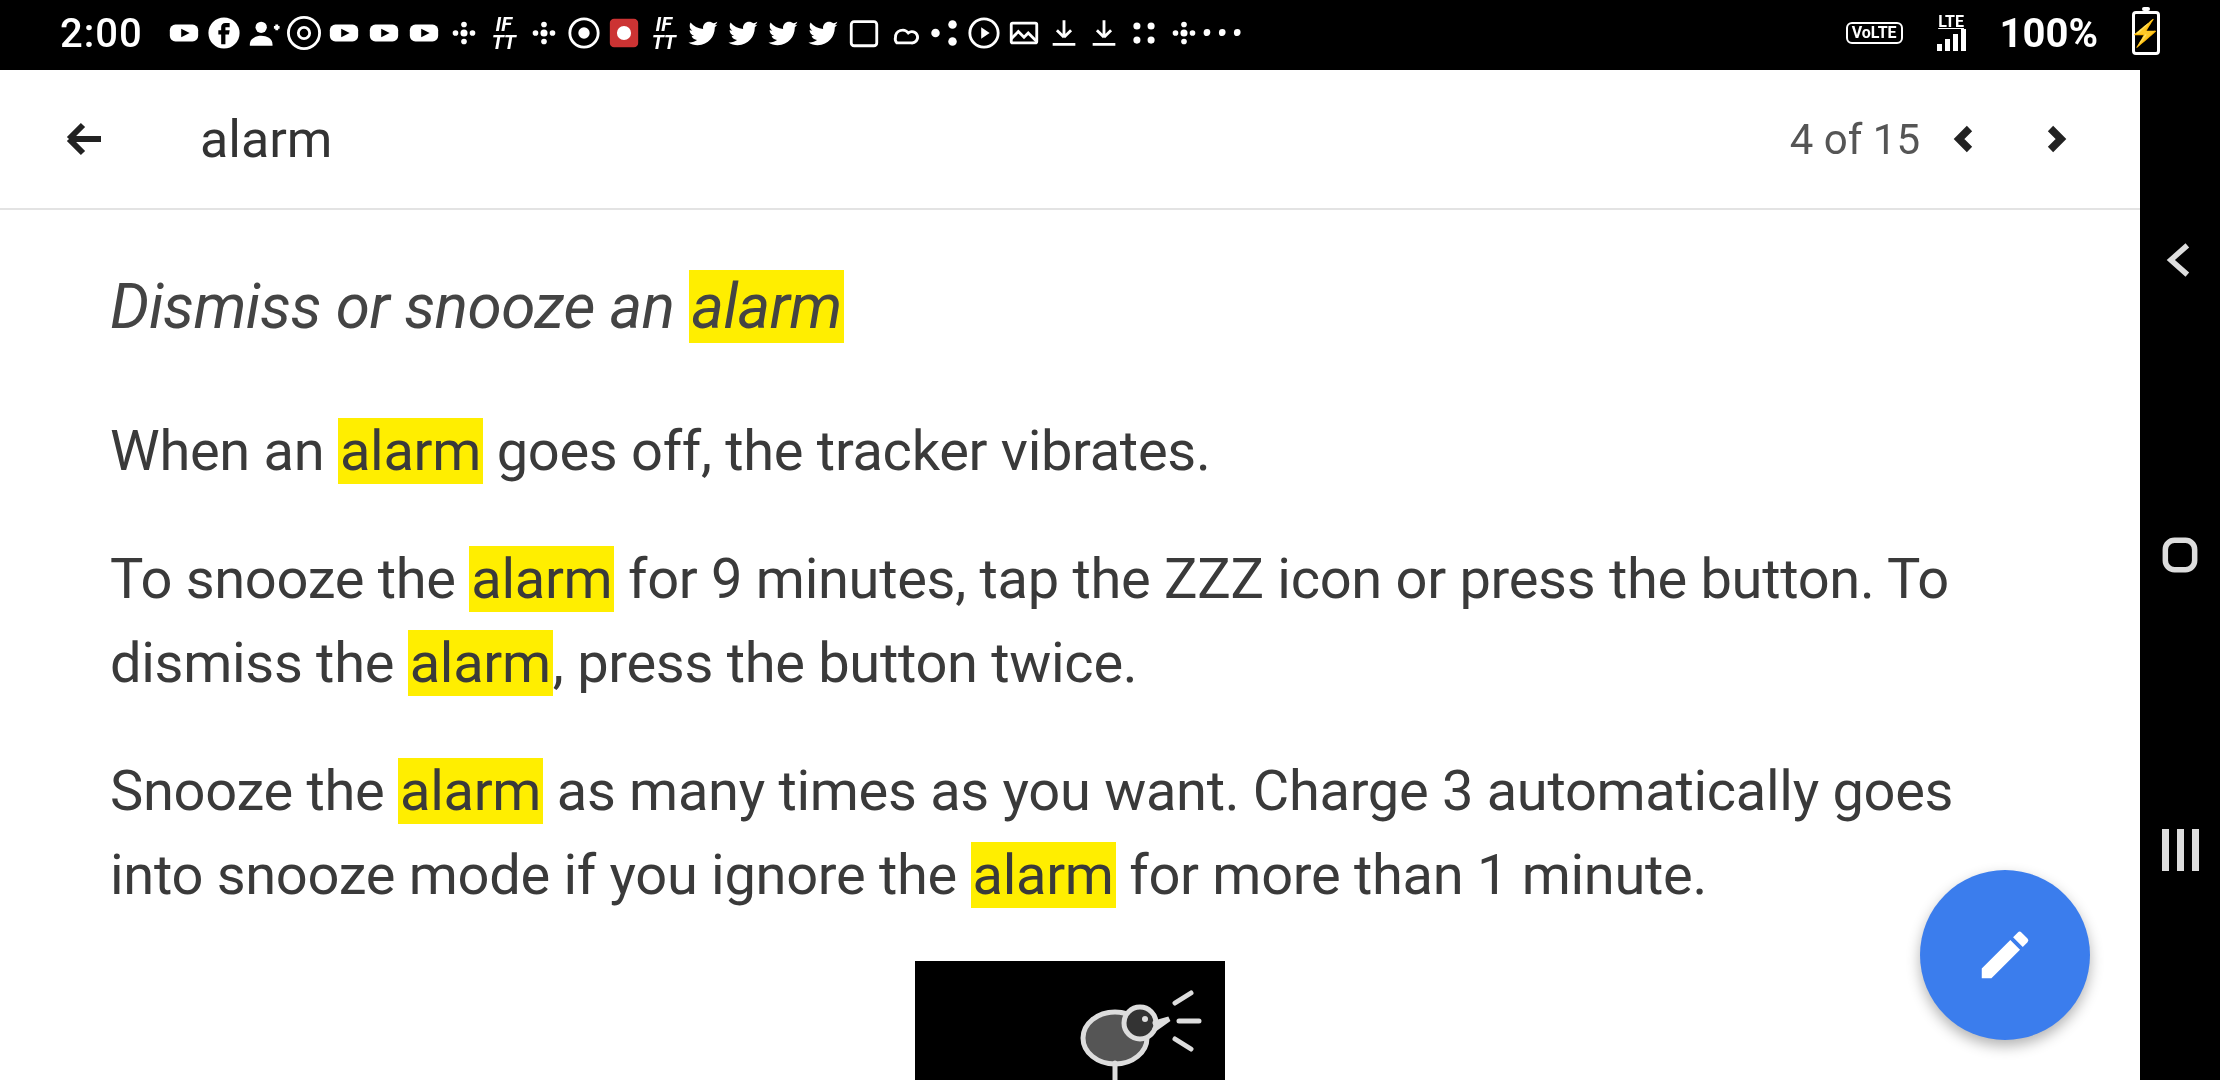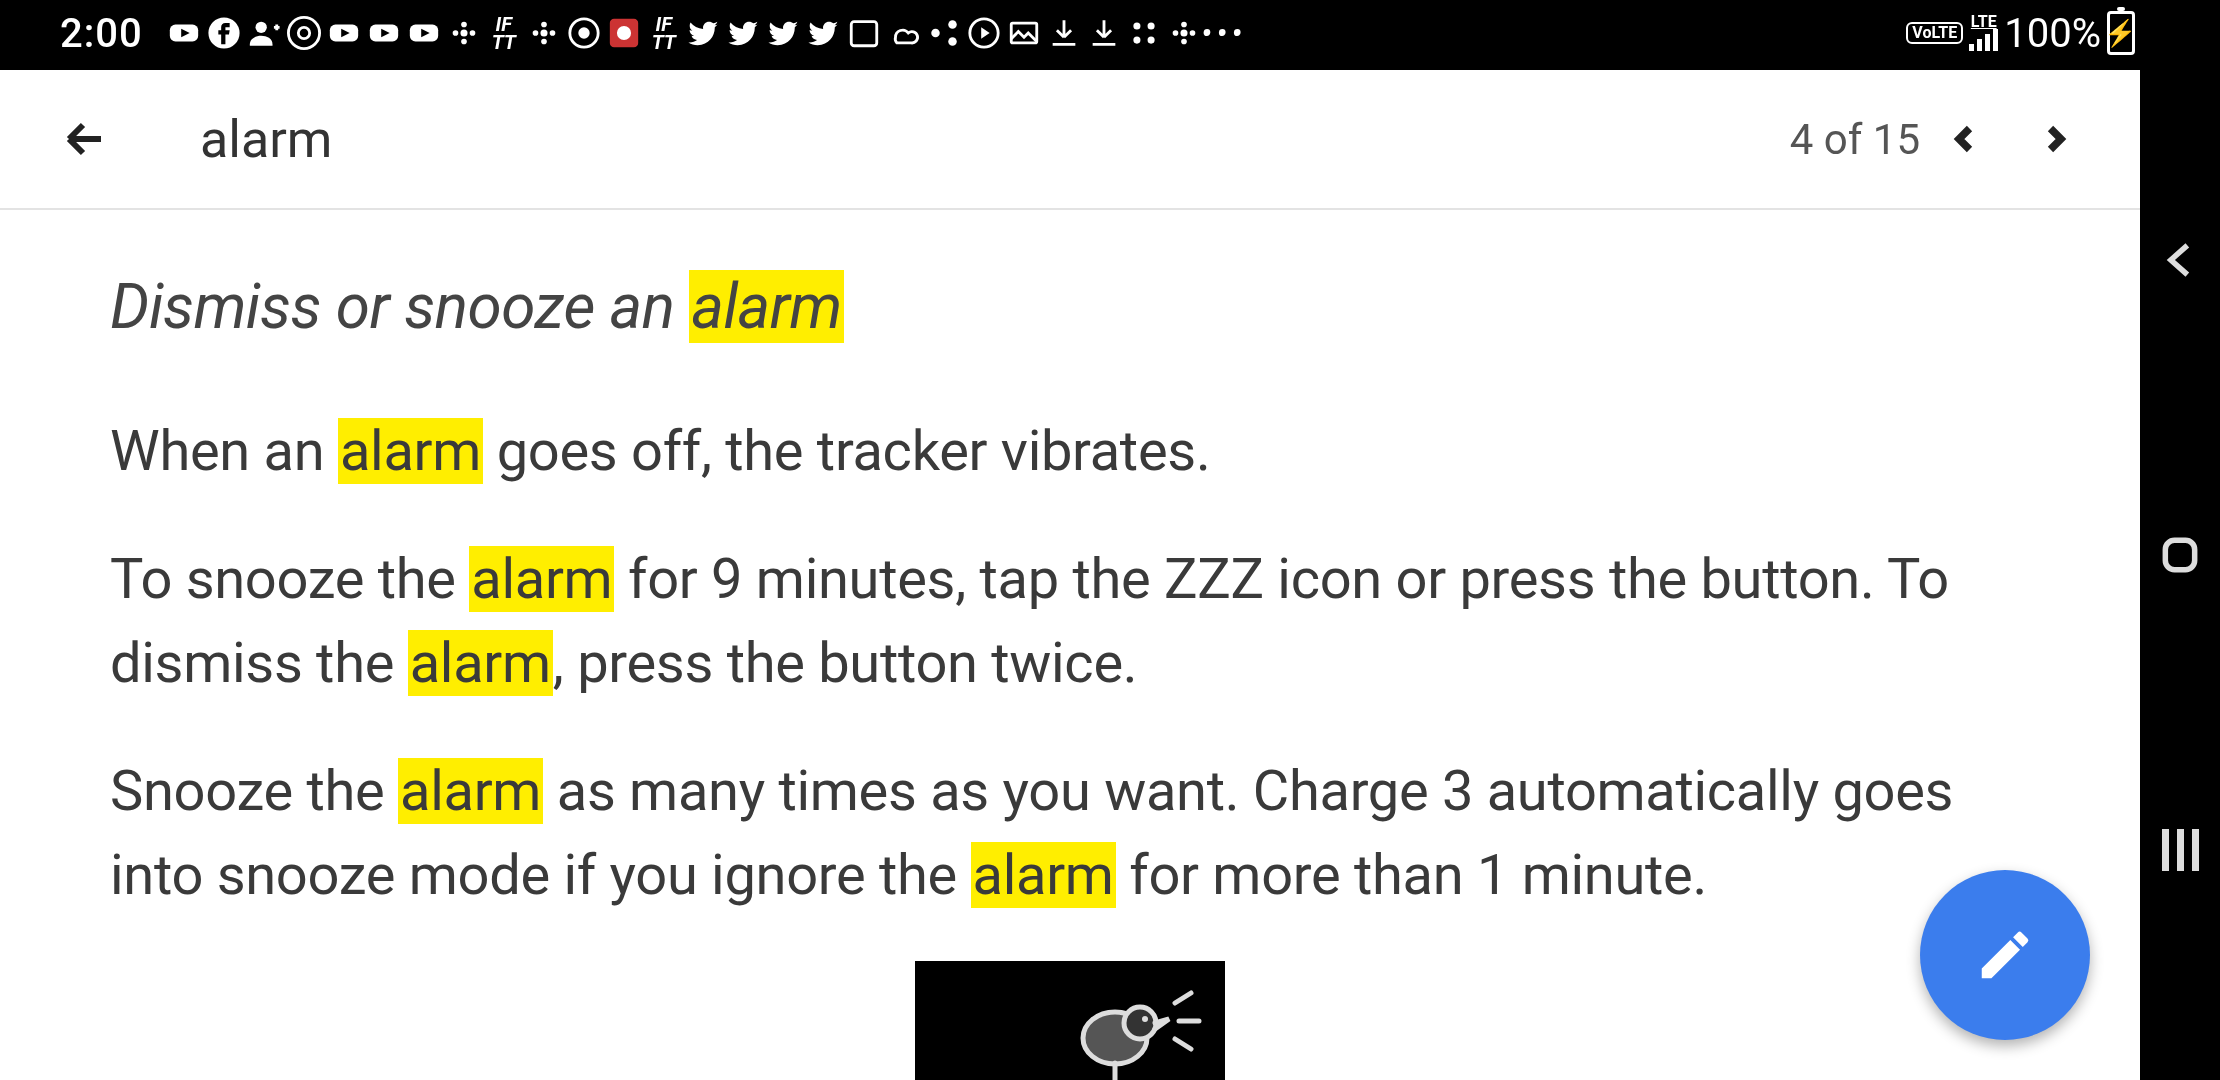--- a/index.html
+++ b/index.html
@@ -1,35 +1,35 @@
 <!DOCTYPE html>
 <html><head>
 <meta charset="utf-8">
 <style>
   * { margin: 0; padding: 0; box-sizing: border-box; }
   html, body { width: 2220px; height: 1080px; font-family: -apple-system, BlinkMacSystemFont, "Segoe UI", Roboto, Helvetica, Arial, sans-serif; overflow: hidden; background:#000; }
   .screen { position: relative; width: 2220px; height: 1080px; background:#000; }
 
   
-  .status-bar { position:absolute; top:0; left:0; right:0; height:66px; background:#000; color:#fff; display:flex; align-items:center; padding:0 85px 0 60px;border-radius:12px; }
+  .status-bar { position:absolute; top:0; left:0; right:0; height:66px; background:#000; color:#fff; display:flex; align-items:center; padding:0 60px 0 60px;border-radius:12px; }
   .status-time { font-size:40px; font-weight:500; letter-spacing:1px; }
   .status-icons { display:flex; align-items:center; gap:6px; margin-left:24px; flex:1;font-style:italic; }
   .status-icons .ic { width:34px; height:34px; display:flex; align-items:center; justify-content:center; }
   .status-icons svg { width:34px; height:34px; fill:#fff; }
   .ift { font-size:20px; line-height:18px; font-weight:700; text-align:center; }
-  .status-right { display:flex; align-items:center; gap:6px; }
+  .status-right { display:flex; align-items:center; gap:34px; }
   .volte { font-size:16px; font-weight:700; border:2px solid #fff; border-radius:6px; padding:0 4px; line-height:18px; }
   .lte-stack { display:flex; flex-direction:column; align-items:center; line-height:14px; font-size:16px; font-weight:700;text-decoration:underline; }
   .sig-bars { display:flex; align-items:flex-end; gap:3px; height:22px; }
   .sig-bars span { width:5px; background:#fff; display:block; }
   .sig-bars span:nth-child(1){height:7px}
   .sig-bars span:nth-child(2){height:12px}
   .sig-bars span:nth-child(3){height:17px}
   .sig-bars span:nth-child(4){height:22px}
-  .battery-pct { font-size:40px; font-weight:400; }
+  .battery-pct { font-size:40px; font-weight:700; }
   .battery-ic { width:28px; height:44px; border:3px solid #fff; border-radius:4px; position:relative; display:flex; align-items:center; justify-content:center; }
   .battery-ic::before { content:""; position:absolute; top:-7px; left:7px; right:7px; height:4px; background:#fff; border-radius:2px; }
   .bolt { font-size:26px; line-height:1; }
 
   
   .app { position:absolute; top:70px; left:0; width:2140px; bottom:0; background:#fff; }
 
   
   .search-header { height:140px; display:flex; align-items:center; padding:0 40px 0 50px; border-bottom:2px solid #e3e3e3; }
   .back-btn { width:70px; height:70px; display:flex; align-items:center; justify-content:center; }

